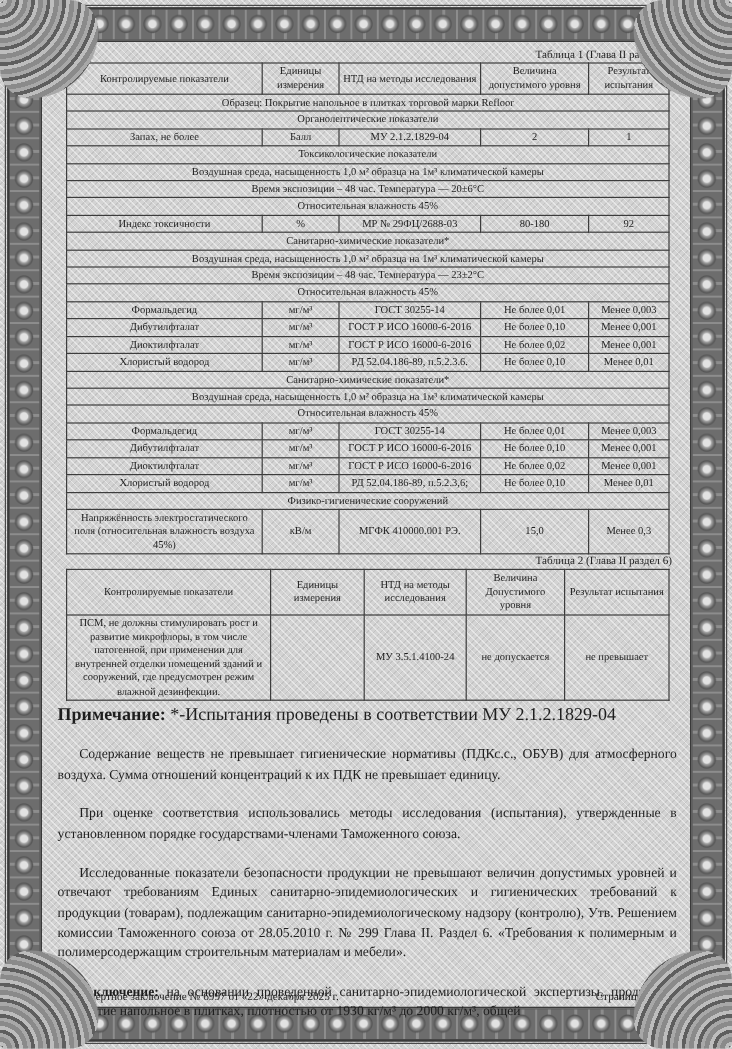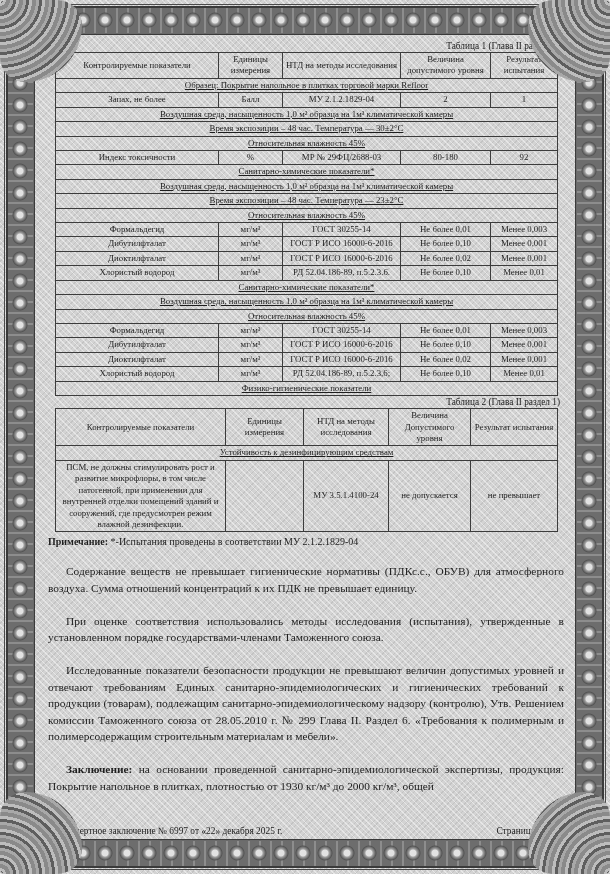--- a/index.html
+++ b/index.html
@@ -53,25 +53,25 @@
 
   
   .content{position:absolute;left:46px;top:40px;width:520px;bottom:34px;z-index:2;}
   .caption{text-align:right;font-size:9.3px;margin:1px 6px 1px 0;}
   table{border-collapse:collapse;width:502px;margin-left:9px;table-layout:fixed;}
   th,td{
     border:1px solid #3c3c3c;font-weight:normal;
     font-size:8.8px;line-height:1.3;padding:1px 2px;text-align:center;
     overflow:hidden;
   }
-  td.span{text-align:center;text-decoration:underline;}
+  td.span{text-align:center;}
   .t1 .c1{width:163px}.t1 .c2{width:64px}.t1 .c3{width:118px}.t1 .c4{width:90px}.t1 .c5{width:67px}
   .t2 .c1{width:170px}.t2 .c2{width:78px}.t2 .c3{width:85px}.t2 .c4{width:82px}.t2 .c5{width:87px}
 
-  .note{margin:4px 2px 6px 2px;font-size:10px;}
+  .note{margin:4px 2px 6px 2px;font-size:15px;}
   .paras p{margin:16px 2px;font-size:11.4px;line-height:1.46;text-align:justify;text-indent:18px;}
   .note b,.paras b{font-weight:bold;}
   .footer{
     position:absolute;left:0;right:0;bottom:4px;
     display:flex;justify-content:space-between;
     font-size:9.4px;padding:0 6px 0 14px;
   }
   .footer .pagenum{font-weight:bold;}
 </style>
 </head>
@@ -107,31 +107,37 @@
             <th>НТД на методы исследования</th>
             <th>Величина допустимого уровня</th>
             <th>Результат испытания</th>
           </tr>
         </thead>
         <tbody>
           <tr>
             <td colspan="5" class="span">Образец: Покрытие напольное в плитках торговой марки Refloor</td>
           </tr>
           <tr>
+            <td colspan="5" class="span">Органолептические показатели</td>
+          </tr>
+          <tr>
             <td>Запах, не более</td>
             <td>Балл</td>
             <td>МУ 2.1.2.1829-04</td>
             <td>2</td>
             <td>1</td>
           </tr>
           <tr>
+            <td colspan="5" class="span">Токсикологические показатели</td>
+          </tr>
+          <tr>
             <td colspan="5" class="span">Воздушная среда, насыщенность 1,0 м² образца на 1м³  климатической камеры</td>
           </tr>
           <tr>
-            <td colspan="5" class="span">Время экспозиции – 48 час. Температура — 30±2°С</td>
+            <td colspan="5" class="span">Время экспозиции – 48 час. Температура — 20±6°С</td>
           </tr>
           <tr>
             <td colspan="5" class="span">Относительная влажность 45%</td>
           </tr>
           <tr>
             <td>Индекс токсичности</td>
             <td>%</td>
             <td>МР № 29ФЦ/2688-03</td>
             <td>80-180</td>
             <td>92</td>
@@ -207,49 +213,53 @@
             <td>Менее 0,001</td>
           </tr>
           <tr>
             <td>Хлористый водород</td>
             <td>мг/м³</td>
             <td>РД 52.04.186-89, п.5.2.3,6;</td>
             <td>Не более 0,10</td>
             <td>Менее 0,01</td>
           </tr>
           <tr>
-            <td colspan="5" class="span">Физико-гигиенические показатели</td>
+            <td colspan="5" class="span">Физико-гигиенические сооружений</td>
+          </tr>
+          <tr>
+            <td>Напряжённость электростатического поля (относительная влажность воздуха 45%)</td>
+            <td>кВ/м</td>
+            <td>МГФК 410000.001 РЭ.</td>
+            <td>15,0</td>
+            <td>Менее 0,3</td>
           </tr>
         </tbody>
       </table>
 
-    <div class="caption">Таблица 2 (Глава II раздел 1)</div>
+    <div class="caption">Таблица 2 (Глава II раздел 6)</div>
 
     <table class="t2">
       <colgroup>
           <col class="c1">
           <col class="c2">
           <col class="c3">
           <col class="c4">
           <col class="c5">
         </colgroup>
     <thead>
           <tr>
             <th>Контролируемые показатели</th>
             <th>Единицы измерения</th>
             <th>НТД на методы исследования</th>
             <th>Величина Допустимого уровня</th>
             <th>Результат испытания</th>
           </tr>
         </thead>
         <tbody>
           <tr>
-            <td colspan="5" class="span">Устойчивость к дезинфицирующим средствам</td>
-          </tr>
-          <tr>
             <td>ПСМ, не должны стимулировать рост и развитие микрофлоры, в том числе патогенной, при применении для внутренней отделки помещений зданий и сооружений, где предусмотрен режим влажной дезинфекции.</td>
             <td></td>
             <td>МУ 3.5.1.4100-24</td>
             <td>не допускается</td>
             <td>не превышает</td>
           </tr>
         </tbody>
       </table>
 
     <p class="note"><b>Примечание:</b><span> *-Испытания проведены в соответствии  МУ 2.1.2.1829-04</span></p>

